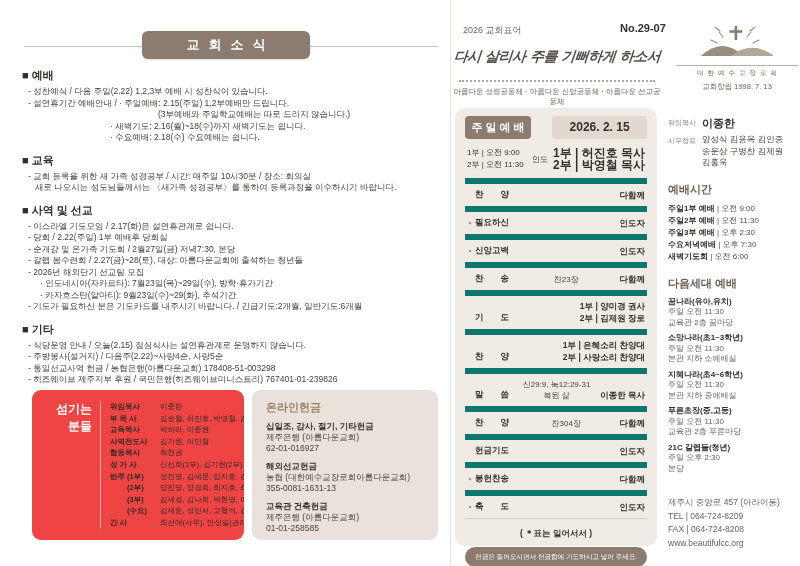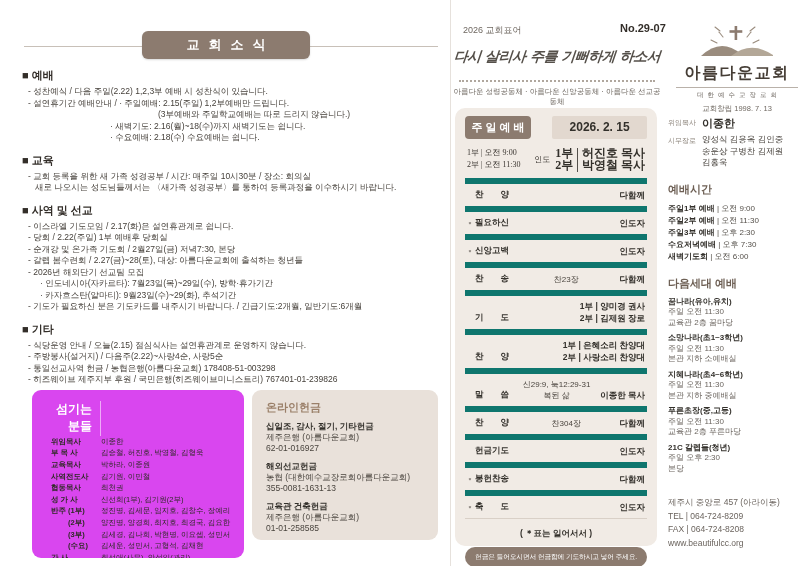--- a/index.html
+++ b/index.html
@@ -24,23 +24,23 @@
   }
   .secs{padding-top:46px;}
   .sec{margin-bottom:9px;}
   .sec-title{font-size:11px;font-weight:bold;color:#332e29;margin-bottom:3px;}
   .ln{font-size:8.5px;line-height:11.5px;color:#46413b;white-space:nowrap;}
   .p0{padding-left:6px;} .pc{padding-left:13px;} .p1{padding-left:18px;}
   .p2{padding-left:88px;} .p3{padding-left:136px;}
 
   
   .staff-panel{
-    position:absolute;left:32px;top:390px;width:212px;height:168px;
-    background:#d946ef;border-radius:9px;box-sizing:border-box;
-    display:flex;padding:11px 8px 11px 10px;overflow:hidden;flex-direction:column;
+    position:absolute;left:32px;top:390px;width:212px;height:150px;
+    background:#ef4444;border-radius:9px;box-sizing:border-box;
+    display:flex;padding:11px 8px 11px 10px;overflow:hidden;
   }
   .staff-title{
     width:50px;flex-shrink:0;color:#fff;font-weight:bold;font-size:12px;
     text-align:right;padding-right:8px;line-height:1.45;
     border-right:1px solid rgba(255,255,255,.55);
   }
   .staff-list{flex:1;padding-left:9px;font-size:7.5px;color:#2e2a25;}
   .srow{display:flex;line-height:11.6px;white-space:nowrap;}
   .srole{width:50px;flex-shrink:0;font-weight:bold;}
   .srole.sub{padding-left:17px;box-sizing:border-box;}
@@ -85,21 +85,21 @@
   }
   .card-head{display:flex;gap:21px;}
   .pill-title{
     background:#8c7b6f;color:#fff;font-weight:bold;font-size:11px;letter-spacing:3px;
     border-radius:4px;width:86px;text-align:center;padding:4px 0;text-indent:3px;
   }
   .date-box{
     background:#e2d8cf;color:#33302b;font-weight:bold;font-size:12px;
     width:92px;text-align:center;padding:4px 12px;border-radius:2px;
   }
-  .svc-info{display:flex;justify-content:space-between;align-items:center;padding:8px 2px 7px;font-family:Liberation Serif, serif;}
+  .svc-info{display:flex;justify-content:space-between;align-items:center;padding:8px 2px 7px;}
   .svc-left div{font-size:8px;color:#3a3530;line-height:12px;}
   .svc-right{display:flex;align-items:center;gap:5px;}
   .svc-right .ind-label{font-size:8px;color:#3a3530;}
   .svc-right .ldr{font-size:12px;font-weight:bold;color:#33302b;line-height:12px;text-align:center;}
   .wrows{border-bottom:1px solid #d9d0c7;}
   .wrow{display:flex;align-items:flex-end;border-top:6px solid #0f766e;padding:5px 2px;}
   .wmark{width:8px;flex-shrink:0;font-size:6px;color:#4a443e;}
   .wlabel{width:38px;flex-shrink:0;font-size:8.5px;font-weight:bold;color:#33302b;}
   .wcenter{flex:1;text-align:center;font-size:8px;color:#4a443e;line-height:11px;white-space:nowrap;}
   .wright{text-align:right;font-size:8.5px;font-weight:bold;color:#33302b;line-height:11.5px;white-space:nowrap;}
@@ -261,21 +261,20 @@
           <line x1="60" y1="3" x2="55" y2="7"></line>
       </g>
       <g fill="#8c7b6f">
         <rect x="39.6" y="2" width="2.6" height="14"></rect>
         <rect x="34.5" y="6.2" width="12.8" height="2.6"></rect>
       </g>
       <path d="M6,32 Q26,13 46,30 L46,32 Z" fill="#9a8c7e"></path>
       <path d="M36,32 Q56,16 78,31 L78,32 Z" fill="#b3a797"></path>
     </svg>
   </span>
-  <div class="logo-name">아름다운교회</div>
   <div class="logo-denom">대한예수교장로회</div>
   <div class="logo-founded">교회창립 1998. 7. 13</div>
 </div>
 
 <div class="card">
   <div class="card-head">
     <div class="pill-title">주일예배</div>
     <div class="date-box">2026. 2. 15</div>
   </div>
   <div class="svc-info">

